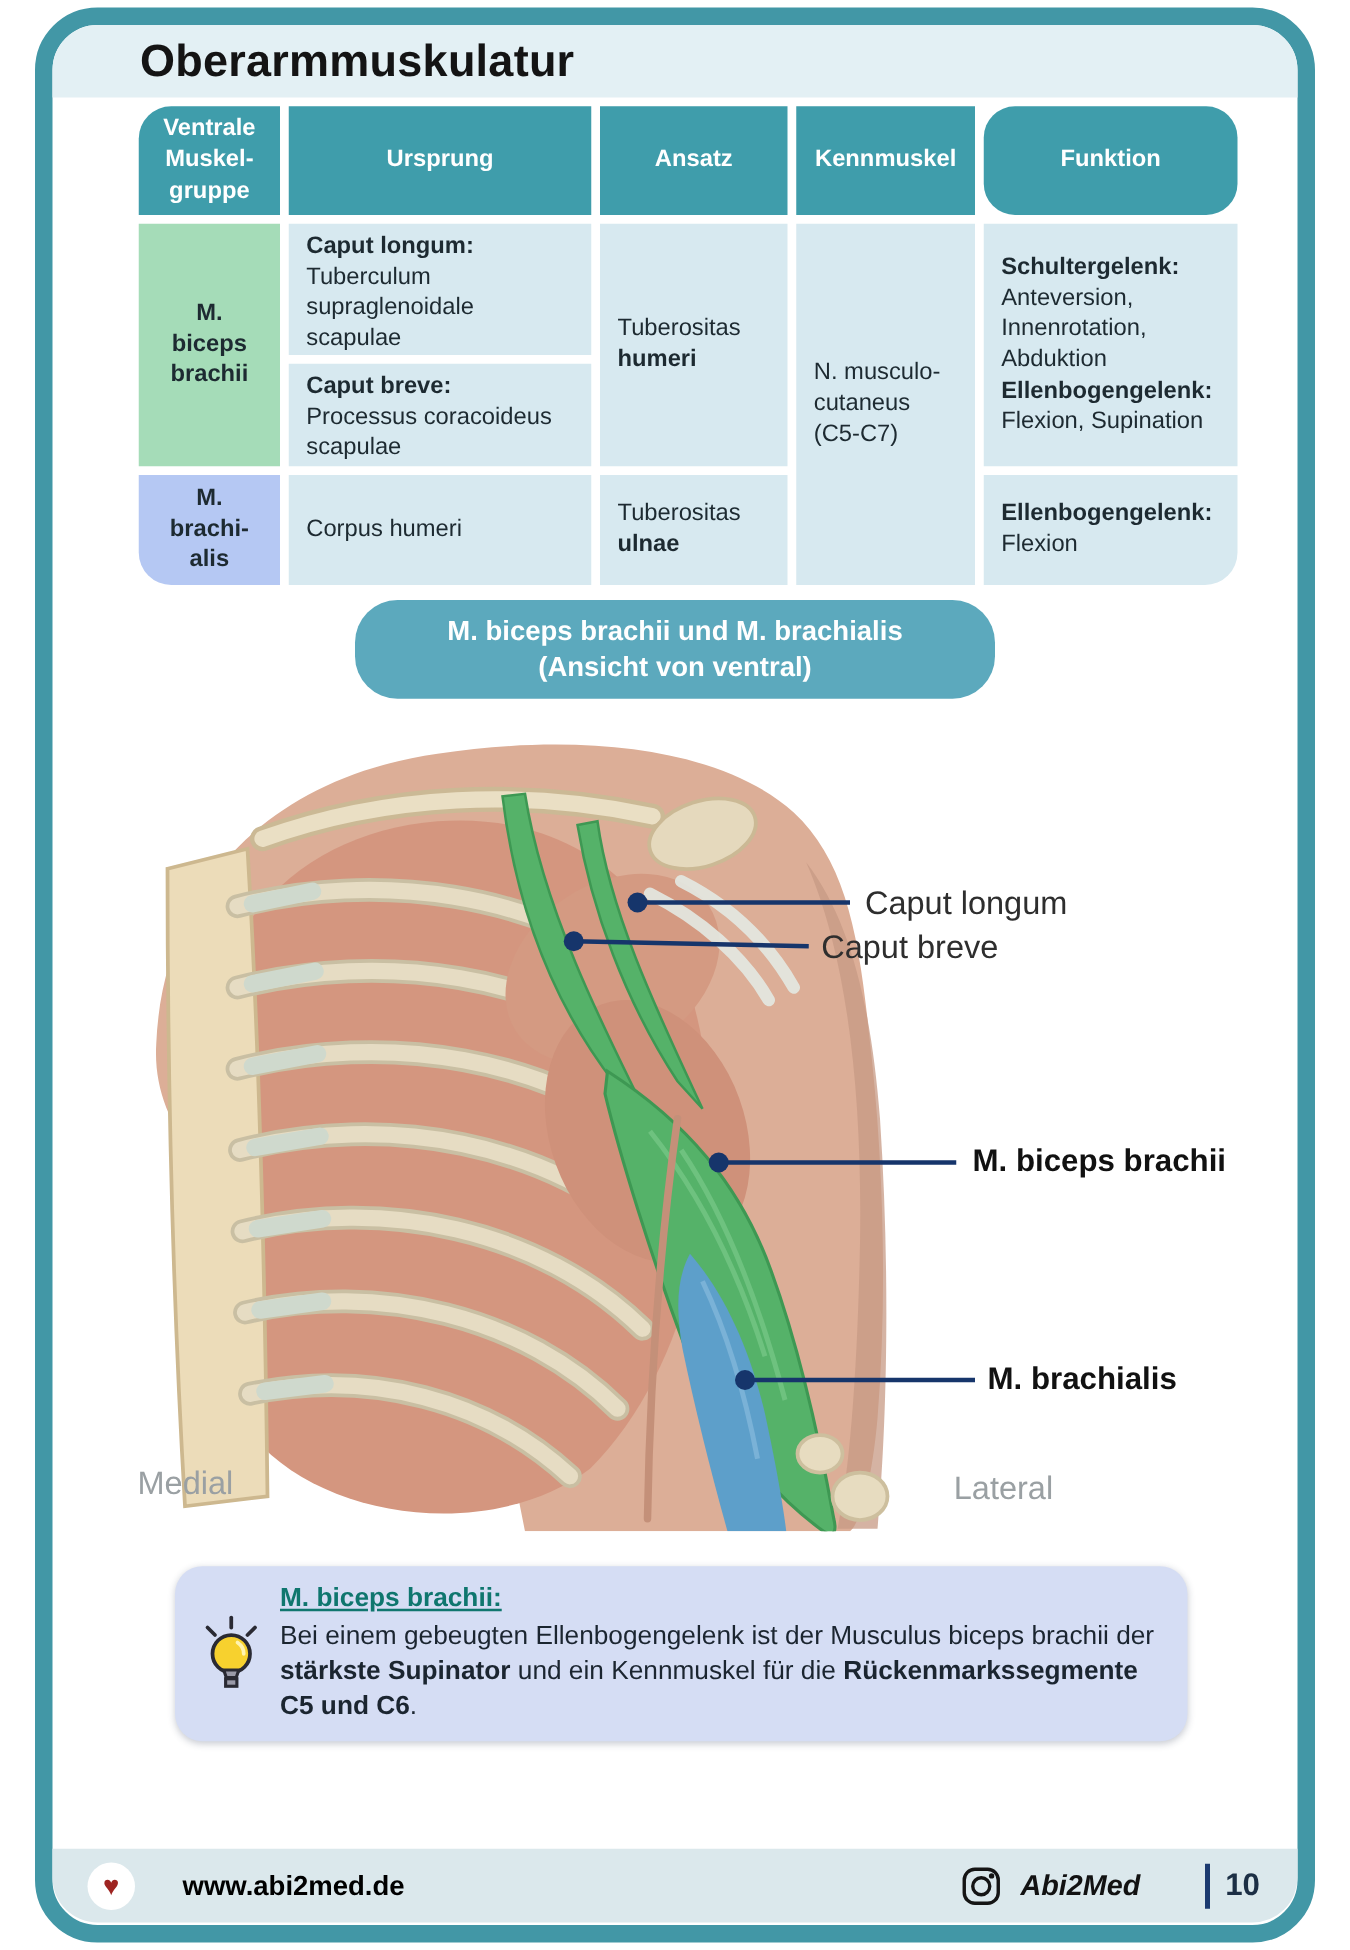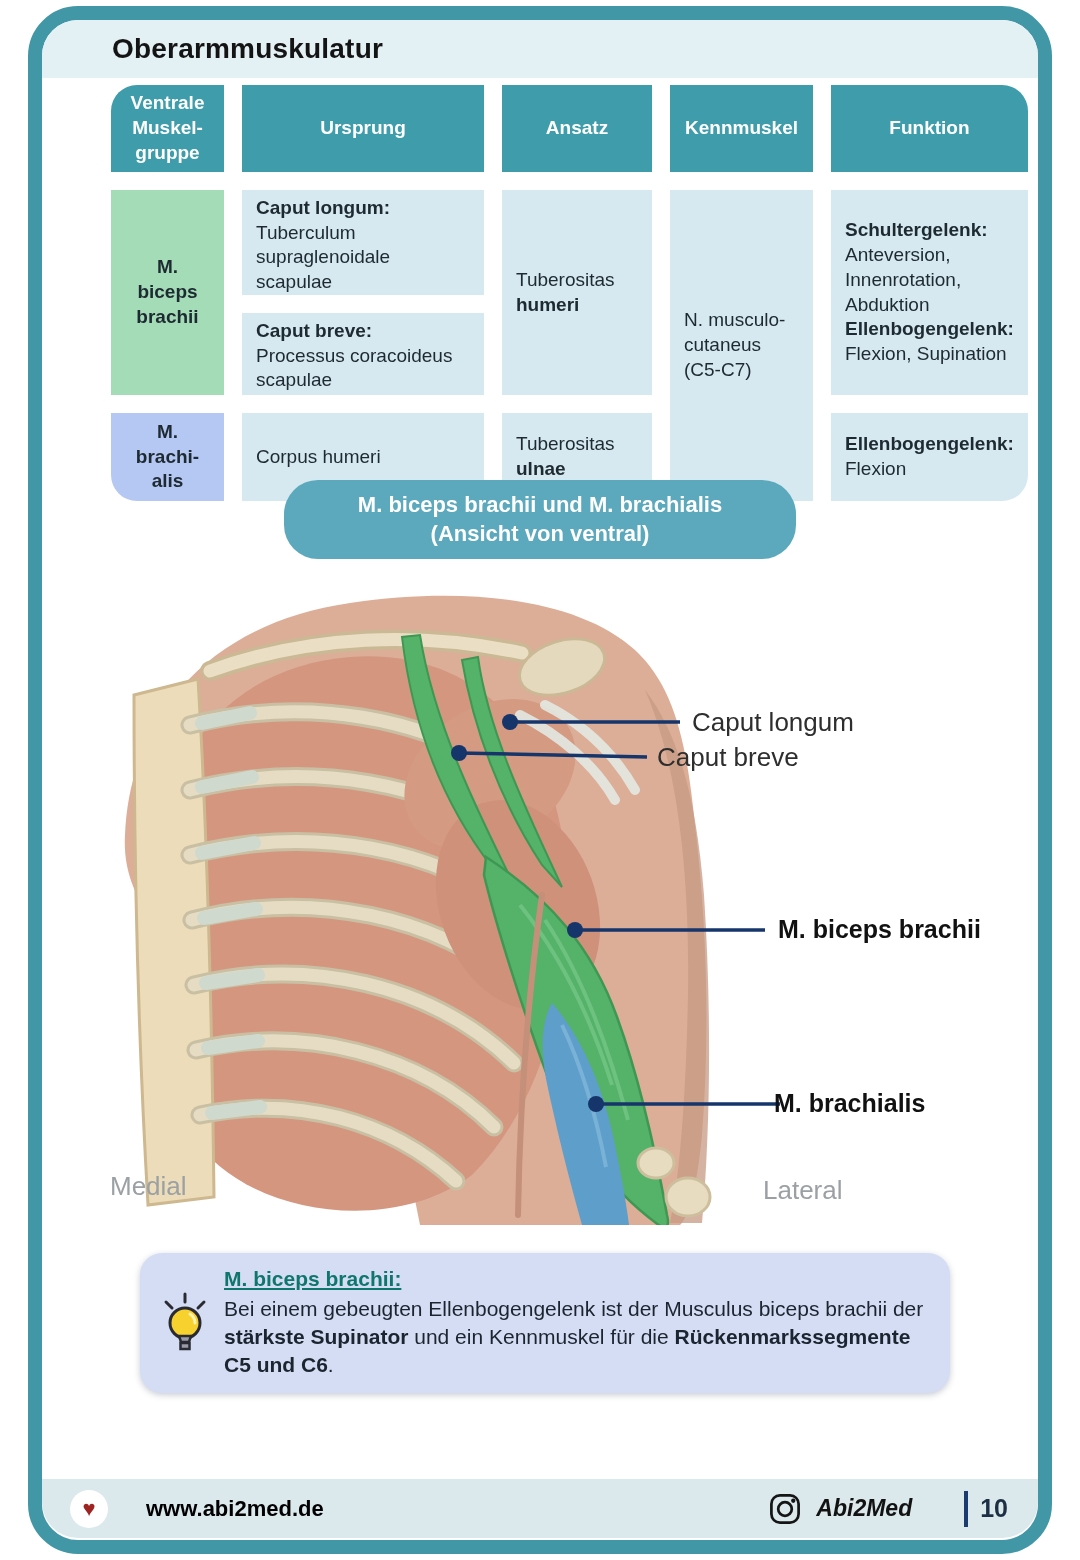--- a/index.html
+++ b/index.html
@@ -2,32 +2,32 @@
 <html><head>
 <meta charset="utf-8">
 <style>
   * { margin:0; padding:0; box-sizing:border-box; }
   body { font-family:"Liberation Sans", sans-serif; background:#fff; }
   .page { position:relative; width:1080px; height:1560px; background:#fff; overflow:hidden; }
   .frame { position:absolute; left:28px; top:6px; width:1024px; height:1548px;
            border:14px solid #4297a6; border-radius:50px; background:transparent; }
   .titleband { position:absolute; left:42px; top:20px; width:996px; height:58px;
                background:#e3f0f4; border-radius:36px 36px 0 0; display:flex; align-items:center; }
-  .titleband h1 { padding-left:70px; font-size:28px; font-weight:800; color:#141414; letter-spacing:.2px; }
+  .titleband h1 { padding-left:70px; font-size:36px; font-weight:800; color:#141414; letter-spacing:.2px; }
 
   
   .muscle-table { position:absolute; left:95px; top:85px; width:895px;
                   display:grid; grid-template-columns:113px 242px 150px 143px 1fr;
-                  grid-template-rows:87px 105px 82px 88px; gap:18px;padding-left:16px; }
+                  grid-template-rows:87px 105px 82px 88px; gap:7px;padding-left:16px; }
   .cell { font-size:19px; color:#1d2a31; line-height:1.3; display:flex; flex-direction:column; justify-content:center; }
   .head { background:#3f9dab; color:#fff; font-weight:bold; align-items:center; text-align:center; justify-content:center; }
   .light { background:#d7e9f0; padding:8px 14px; }
   .pre { white-space:pre-line; }
   .tl { border-top-left-radius:26px; }
-  .tr { border-top-right-radius:26px; }
+  .tr { border-top-right-radius:26px;border-radius:25px; }
   .bl { border-bottom-left-radius:26px; }
   .br { border-bottom-right-radius:26px; }
   .muscle { font-weight:bold; text-align:center; align-items:center; justify-content:center; }
   .green-cell { background:#a5dcb8; grid-column:1; grid-row:2 / span 2; }
   .peri-cell  { background:#b5c8f3; grid-column:1; grid-row:4; }
   .c2r2 { grid-column:2; grid-row:2; justify-content:flex-start; padding-top:6px; }
   .c2r3 { grid-column:2; grid-row:3; justify-content:flex-start; padding-top:6px; }
   .c3r23 { grid-column:3; grid-row:2 / span 2; }
   .c4r234 { grid-column:4; grid-row:2 / span 3; }
   .c5r23 { grid-column:5; grid-row:2 / span 2; }
@@ -205,21 +205,21 @@
       <g fill="#16356b">
         <circle cx="420" cy="147" r="8"></circle>
         <circle cx="369" cy="178" r="8"></circle>
         <circle cx="485" cy="355" r="8"></circle>
         <circle cx="506" cy="529" r="8"></circle>
       </g>
     </svg>
     <div class="flabel" style="left:602px; top:132px;">Caput longum</div>
     <div class="flabel" style="left:567px; top:167px;">Caput breve</div>
     <div class="flabel bold" style="left:688px; top:340px;">M. biceps brachii</div>
-    <div class="flabel bold" style="left:684px; top:514px;">M. brachialis</div>
+    <div class="flabel bold" style="left:700px; top:514px;">M. brachialis</div>
     <div class="flabel gray" style="left:20px; top:596px;">Medial</div>
     <div class="flabel gray" style="left:673px; top:600px;">Lateral</div>
   </div>
 
   <div class="infobox">
     <svg class="bulb" width="58" height="66" viewBox="0 0 58 66" aria-hidden="true">
       <g stroke="#2a2a33" stroke-width="3" stroke-linecap="round">
         <line x1="10" y1="12" x2="16" y2="18"></line>
         <line x1="29" y1="4" x2="29" y2="12"></line>
         <line x1="48" y1="12" x2="42" y2="18"></line>

